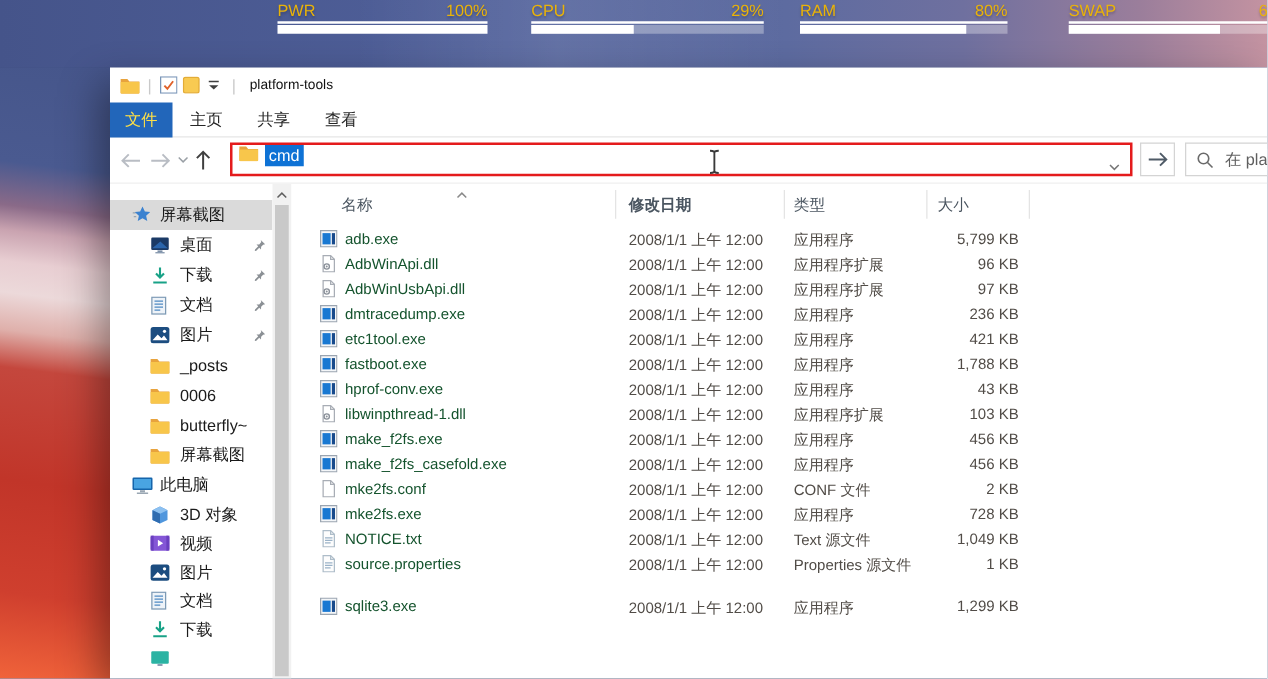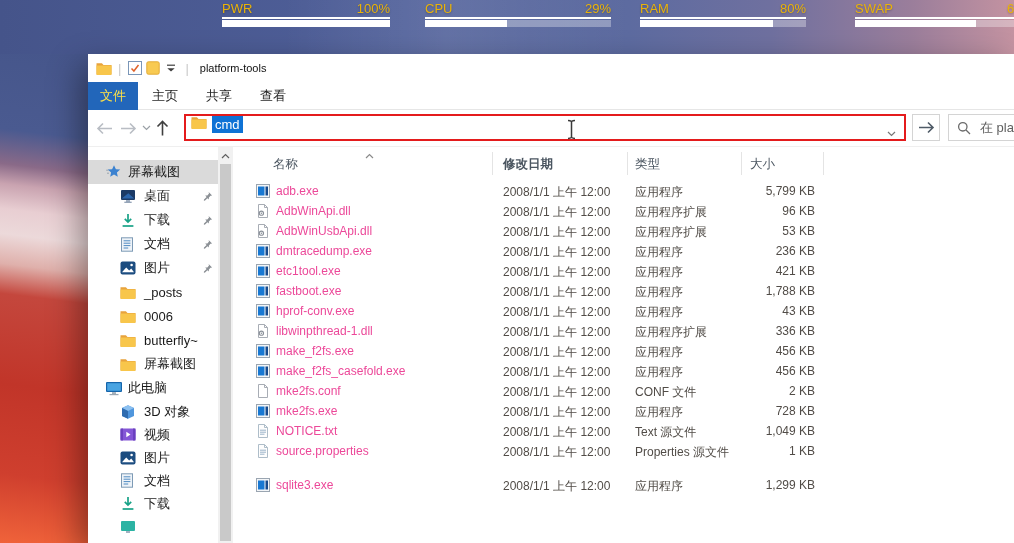--- a/index.html
+++ b/index.html
@@ -67,21 +67,21 @@
   #side-scroll .arrow{position:absolute;left:0;top:2px;width:15px;height:13px;display:flex;align-items:center;justify-content:center;color:#606060}
   #side-scroll .thumb{position:absolute;left:2px;right:2px;top:17px;bottom:2px;background:#c9c9c9}
   
   #table{position:absolute;left:165px;top:93px;width:580px;height:396px;font-size:12px}
   #thead{position:absolute;left:0;top:0;width:100%;height:32px;color:#4a5560;font-size:12.5px}
   #thead .hc{position:absolute;top:9px;white-space:nowrap}
   #thead .hsep{position:absolute;top:5px;width:1px;height:23px;background:#e4e4e4}
   #sortcaret{position:absolute;left:112px;top:1px;color:#8a8a8a}
   .frow{position:absolute;left:0;width:100%;height:20px}
   .frow .ic{position:absolute;left:3px;top:3px}
-  .frow .fname{position:absolute;left:23px;top:3px;color:#ec4899;white-space:nowrap}
+  .frow .fname{position:absolute;left:23px;top:3px;color:#14532d;white-space:nowrap}
   .frow .fdate{position:absolute;left:250px;top:3px;color:#514c47;white-space:nowrap}
   .frow .ftype{position:absolute;left:382px;top:3px;color:#514c47;white-space:nowrap}
   .frow .fsize{position:absolute;left:446px;top:3px;width:116px;text-align:right;color:#514c47;white-space:nowrap}
   .ic svg{display:block}
 </style>
 </head>
 <body>
 
 <div class="stage">
   <div class="wp-top"></div>
@@ -443,21 +443,21 @@
               <svg width="14" height="14" viewBox="0 0 14 14">
                 <path d="M2.5.5h6l3 3v10h-9z" fill="#fff" stroke="#a8adb5"></path>
                 <path d="M8.5.5v3h3" fill="none" stroke="#a8adb5"></path>
                 <circle cx="5.4" cy="9.2" r="2.1" fill="none" stroke="#8a9099" stroke-width="1.1"></circle>
                 <circle cx="5.4" cy="9.2" r=".8" fill="#8a9099"></circle>
               </svg>
             </span>
             <span class="fname">AdbWinUsbApi.dll</span>
             <span class="fdate">2008/1/1 上午 12:00</span>
             <span class="ftype">应用程序扩展</span>
-            <span class="fsize">53 KB</span>
+            <span class="fsize">97 KB</span>
           </div>
           <div class="frow" style="top: 94px;">
             <span class="ic">
               <svg width="14" height="14" viewBox="0 0 14 14">
                 <rect x=".5" y=".5" width="13" height="13" fill="#f4f6f8" stroke="#9aa5b1"></rect>
                 <rect x="2" y="2.5" width="6.5" height="9" fill="#1878d2"></rect>
                 <rect x="9.5" y="2.5" width="2.5" height="9" fill="#174a8c"></rect>
               </svg>
             </span>
             <span class="fname">dmtracedump.exe</span>
@@ -509,21 +509,21 @@
               <svg width="14" height="14" viewBox="0 0 14 14">
                 <path d="M2.5.5h6l3 3v10h-9z" fill="#fff" stroke="#a8adb5"></path>
                 <path d="M8.5.5v3h3" fill="none" stroke="#a8adb5"></path>
                 <circle cx="5.4" cy="9.2" r="2.1" fill="none" stroke="#8a9099" stroke-width="1.1"></circle>
                 <circle cx="5.4" cy="9.2" r=".8" fill="#8a9099"></circle>
               </svg>
             </span>
             <span class="fname">libwinpthread-1.dll</span>
             <span class="fdate">2008/1/1 上午 12:00</span>
             <span class="ftype">应用程序扩展</span>
-            <span class="fsize">336 KB</span>
+            <span class="fsize">103 KB</span>
           </div>
           <div class="frow" style="top: 194px;">
             <span class="ic">
               <svg width="14" height="14" viewBox="0 0 14 14">
                 <rect x=".5" y=".5" width="13" height="13" fill="#f4f6f8" stroke="#9aa5b1"></rect>
                 <rect x="2" y="2.5" width="6.5" height="9" fill="#1878d2"></rect>
                 <rect x="9.5" y="2.5" width="2.5" height="9" fill="#174a8c"></rect>
               </svg>
             </span>
             <span class="fname">make_f2fs.exe</span>

